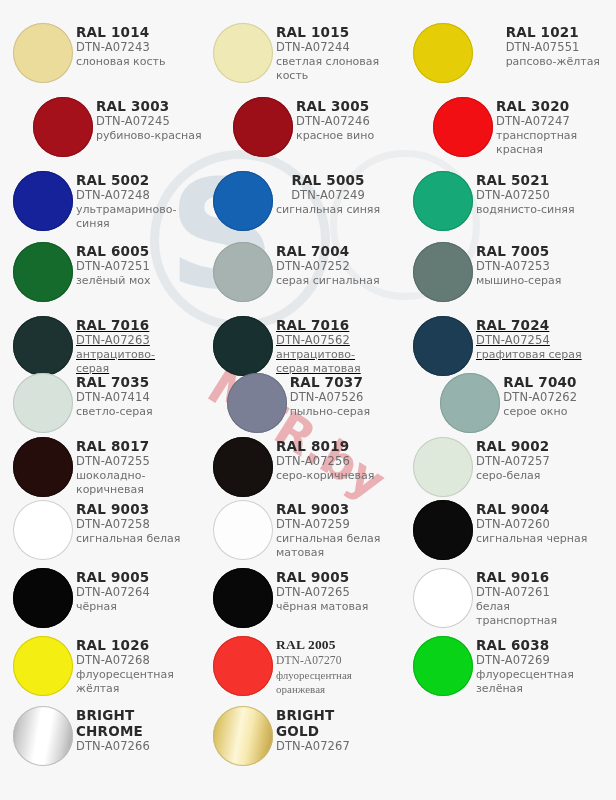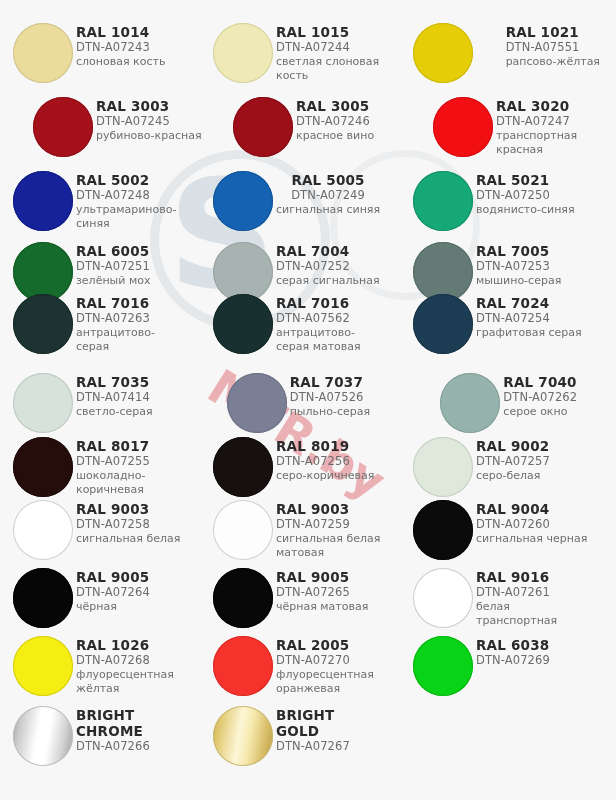--- a/index.html
+++ b/index.html
@@ -267,21 +267,21 @@
           <div class="disc-wrap">
             <div class="disc" style="background: rgb(99, 122, 117); box-shadow: rgb(86, 107, 103) 0px 0px 0px 1px inset;"></div>
           </div>
           <div class="labels">
             <div class="ral-name">RAL 7005</div>
             <div class="dtn-code">DTN-A07253</div>
             <div class="desc">мышино-серая</div>
           </div>
         </div>
       </div>
-      <div class="swatch-row" style="top: 294px;">
+      <div class="swatch-row" style="top: 316px; text-decoration: underline;">
         <div class="swatch-cell" style="margin-left: 0px;">
           <div class="disc-wrap">
             <div class="disc" style="background: rgb(28, 51, 49); box-shadow: rgb(22, 42, 40) 0px 0px 0px 1px inset;"></div>
           </div>
           <div class="labels">
             <div class="ral-name">RAL 7016</div>
             <div class="dtn-code">DTN-A07263</div>
             <div class="desc">антрацитово-серая</div>
           </div>
         </div>
@@ -438,37 +438,38 @@
         <div class="swatch-cell" style="margin-left: 0px;">
           <div class="disc-wrap">
             <div class="disc" style="background: rgb(245, 238, 19); box-shadow: rgb(212, 206, 16) 0px 0px 0px 1px inset;"></div>
           </div>
           <div class="labels">
             <div class="ral-name">RAL 1026</div>
             <div class="dtn-code">DTN-A07268</div>
             <div class="desc">флуоресцентная жёлтая</div>
           </div>
         </div>
-        <div class="swatch-cell" style="margin-left: 0px;">
+        <div class="swatch-cell" style="margin-left: 0px; font-family: Liberation Serif, serif;">
           <div class="disc-wrap">
             <div class="disc" style="background: rgb(245, 50, 43); box-shadow: rgb(215, 43, 37) 0px 0px 0px 1px inset;"></div>
           </div>
           <div class="labels">
             <div class="ral-name">RAL 2005</div>
             <div class="dtn-code">DTN-A07270</div>
             <div class="desc">флуоресцентная оранжевая</div>
           </div>
         </div>
         <div class="swatch-cell" style="margin-left: 0px;">
           <div class="disc-wrap">
             <div class="disc" style="background: rgb(9, 211, 23); box-shadow: rgb(8, 182, 20) 0px 0px 0px 1px inset;"></div>
           </div>
           <div class="labels">
             <div class="ral-name">RAL 6038</div>
             <div class="dtn-code">DTN-A07269</div>
+            <div class="desc">флуоресцентная зелёная</div>
           </div>
         </div>
       </div>
       <div class="swatch-row" style="top: 706px;">
         <div class="swatch-cell" style="margin-left: 0px;">
           <div class="disc-wrap">
             <div class="disc" style="background: linear-gradient(100deg, rgb(157, 157, 157) 0%, rgb(201, 201, 201) 14%, rgb(255, 255, 255) 42%, rgb(255, 255, 255) 58%, rgb(210, 210, 210) 80%, rgb(155, 155, 155) 100%); box-shadow: rgb(189, 189, 189) 0px 0px 0px 1px inset;"></div>
           </div>
           <div class="labels">
             <div class="ral-name">BRIGHT

